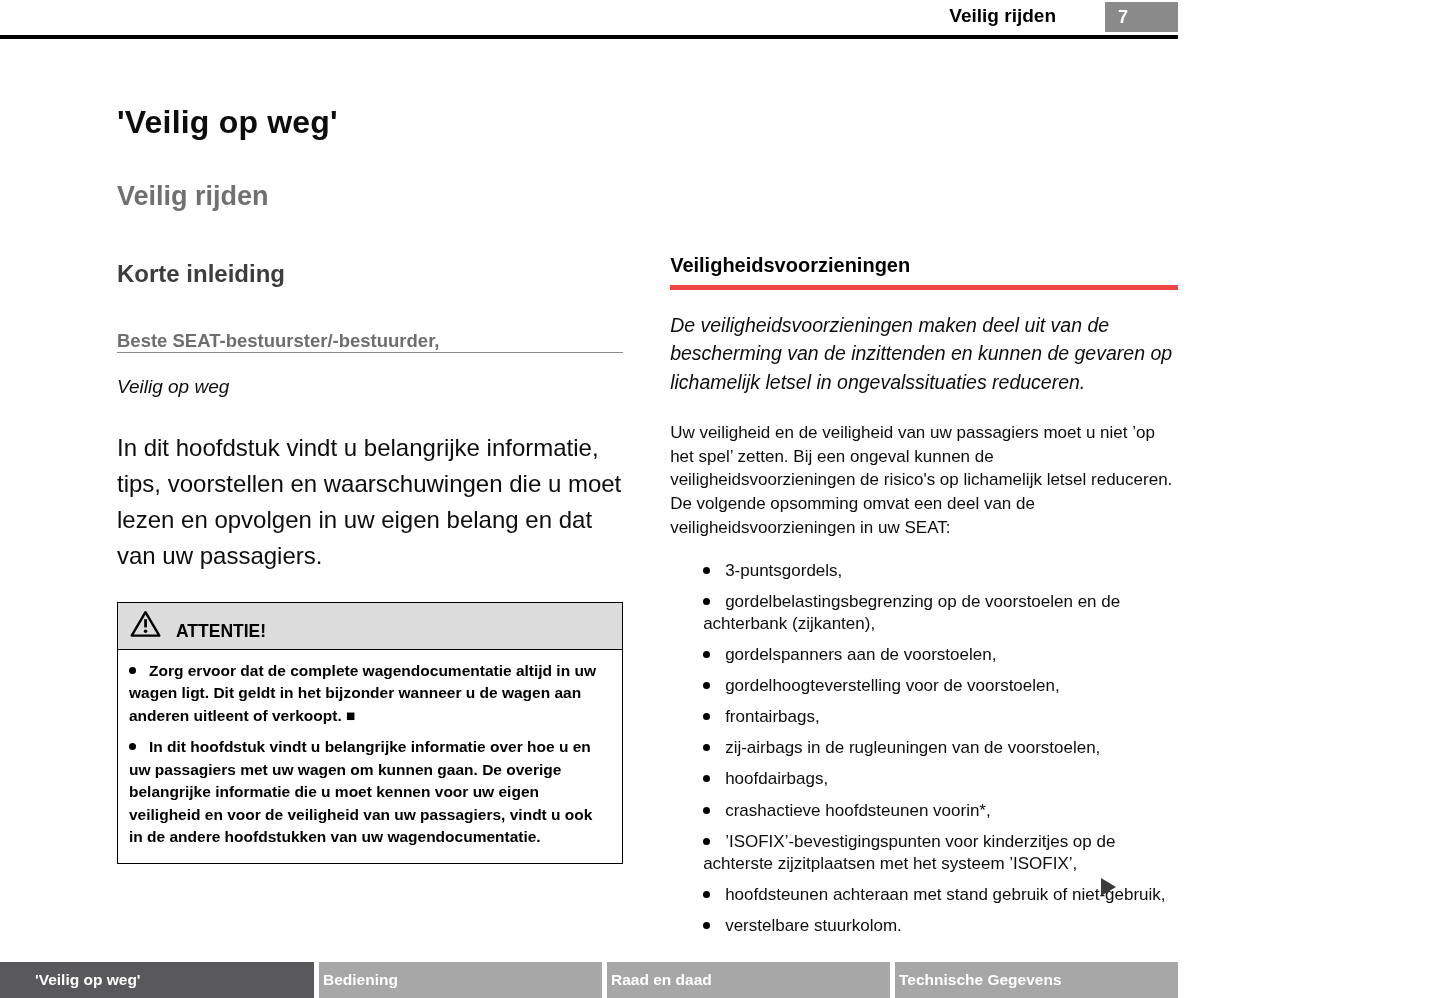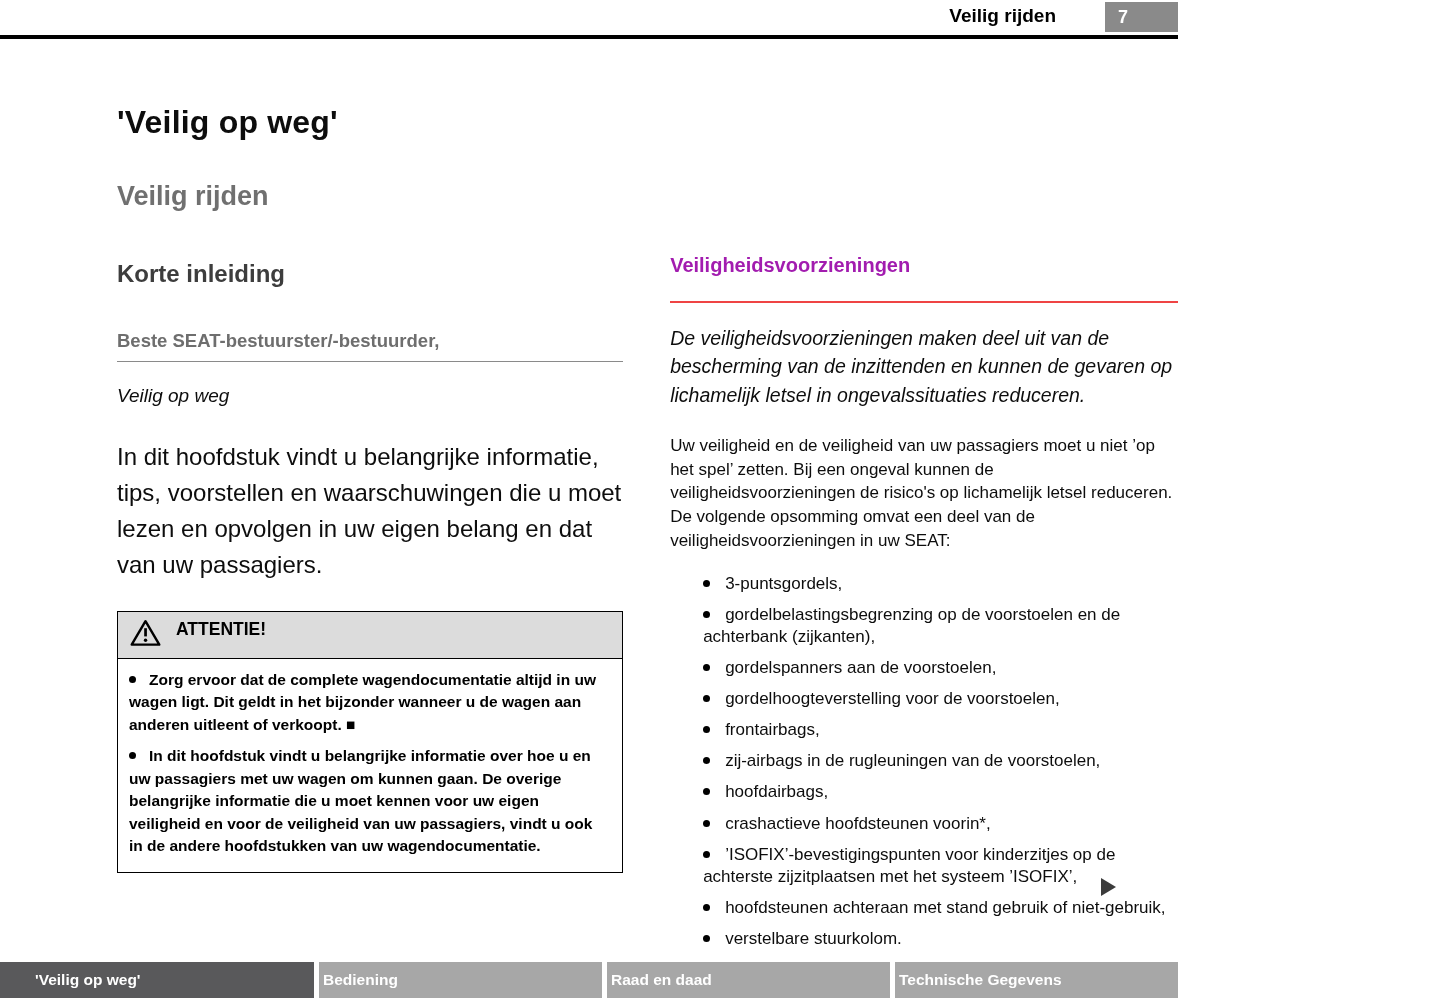--- a/index.html
+++ b/index.html
@@ -17,39 +17,39 @@
   
   .content { position:absolute; top:40px; left:0; right:0; display:flex; padding-left:117px; gap:47px; }
   .col-left  { width:586px; }
   .col-right { width:588px; padding-top:214px; }
 
   .doc-title    { margin-top:64px; font-size:32px; font-weight:bold; color:#0d0d0d; letter-spacing:.2px; }
   .doc-subtitle { margin-top:40px; font-size:27px; font-weight:bold; color:#707070; }
   .section-title{ margin-top:48px; font-size:24px; font-weight:bold; color:#3d3d3d; }
 
   .greeting { margin-top:42px; font-size:18.5px; font-weight:bold; color:#6e6e6e;
-              padding-bottom:9px; border-bottom:1px solid #8a8a8a; }
+              border-bottom:1px solid #8a8a8a; }
   .lead-left { margin-top:23px; font-size:19px; font-style:italic; color:#0d0d0d; }
   .para { margin-top:32px; font-size:24px; line-height:1.5; color:#0d0d0d; }
 
   
   .attention { margin-top:28px; border:1px solid #000; background:#fff; }
   .attention-header { background:#dcdcdc; border-bottom:1px solid #000; padding:7px 12px;
-                      display:flex; align-items:flex-start; gap:15px; min-height:40px; }
+                      display:flex; align-items:flex-end; gap:15px; min-height:40px; }
   .attention-title { font-size:17.5px; font-weight:bold; color:#000; }
   .attention-body { padding:8px 12px 14px 11px; }
   .attention-item { font-size:15.5px; font-weight:bold; line-height:1.45; color:#000; margin-top:9px; }
   .attention-item:first-child { margin-top:2px; }
 
   .dot { display:inline-block; width:7px; height:7px; border-radius:50%; background:#000;
          margin-right:15px; vertical-align:2px; }
   .attention-item .dot { margin-right:13px; }
 
   
-  .right-title { font-size:20px; font-weight:bold; color:#a21caf; padding-bottom:24px; border-bottom:2px solid #ef4444; }
+  .right-title { font-size:20px; font-weight:bold; color:#000000; padding-bottom:8px; border-bottom:5px solid #ef4444; }
   .right-lead  { margin-top:21px; font-size:19.5px; font-style:italic; line-height:1.45; color:#0d0d0d; }
   .right-para  { margin-top:25px; font-size:17px; line-height:1.4; color:#0d0d0d; }
   .bullets { list-style:none; margin-top:20px;margin-left:33px; }
   .bullets li { font-size:17px; line-height:1.3; color:#0d0d0d; margin-top:9px; }
 
   .next-arrow { position:absolute; right:62px; bottom:102px; width:0; height:0;
                 border-left:15px solid #3c3c3c; border-top:9px solid transparent; border-bottom:9px solid transparent; }
 
   
   .footer { position:absolute; left:0; right:0; bottom:0; height:36px; display:flex; gap:5px; }

